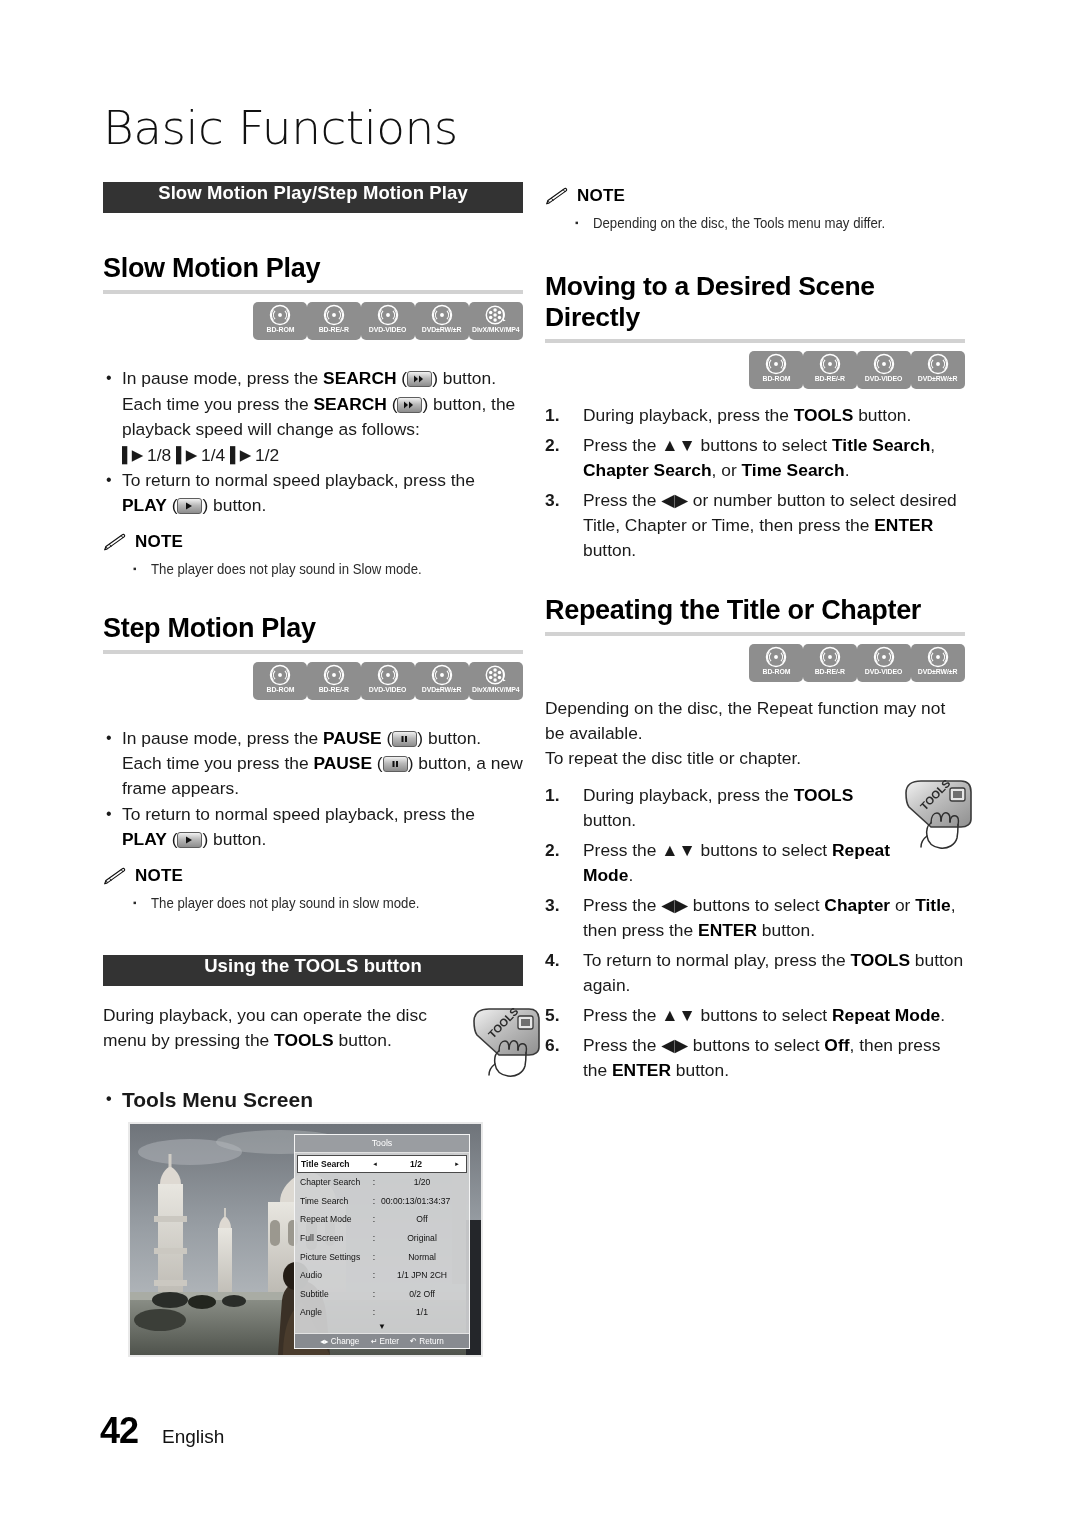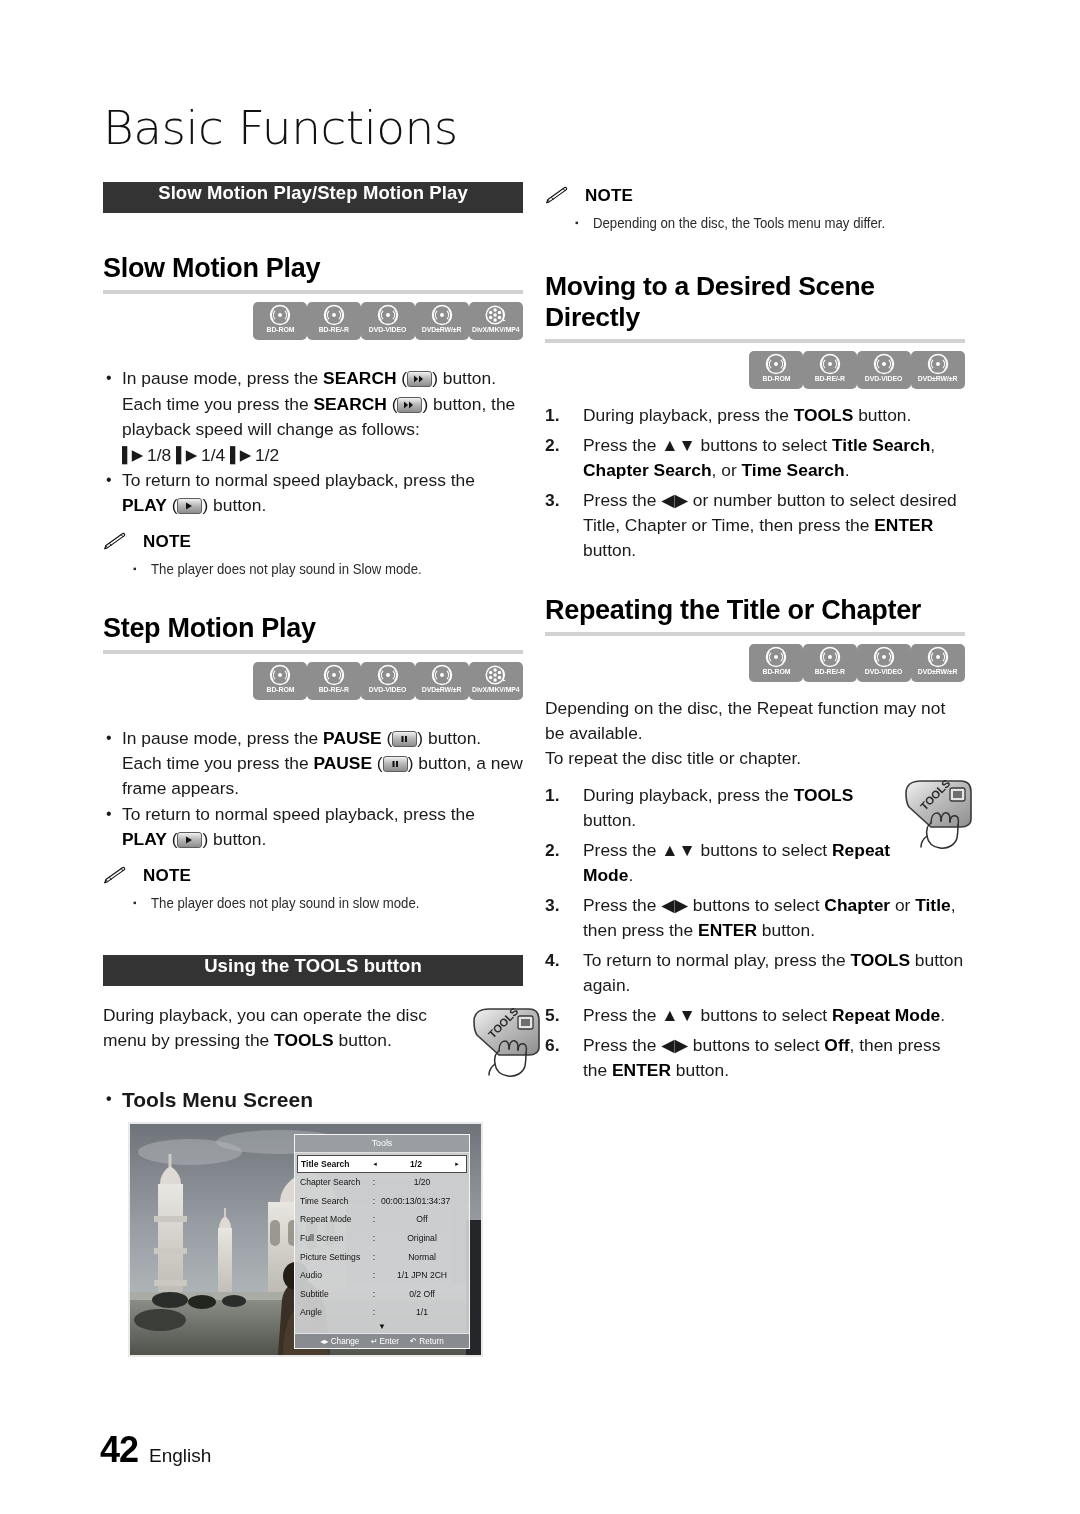--- a/index.html
+++ b/index.html
@@ -119,21 +119,21 @@
   }
   ol.num > li .n{
     position:absolute;left:0;top:0;
     font-weight:bold;
     font-size:17.4px;
   }
 
   
   .note{margin-top:14px;}
   .note-hd{
-    display:flex;gap:16px;
+    display:flex;align-items:center;gap:8px;
     font-size:17px;font-weight:bold;letter-spacing:0.2px;
   }
   .note-hd svg{display:block;}
   .note-body{
     font-size:14.2px;
     line-height:20px;
     color:#2b2b2b;
     margin-top:7px;
     padding-left:48px;
     position:relative;
@@ -230,22 +230,22 @@
     display:flex;align-items:center;justify-content:center;
     gap:11px;
     font-size:8.2px;
     border-top:1px solid #e3e3e3;
     box-sizing:border-box;
   }
 
   
   .footer{
     position:absolute;
-    left:100px;bottom:43px;
-    display:flex;align-items:baseline;gap:11px;
+    left:100px;bottom:62px;
+    display:flex;align-items:baseline;gap:24px;
   }
   .footer .pn{font-size:36px;font-weight:bold;letter-spacing:-1px;}
   .footer .lang{font-size:19px;color:#111;}
 </style>
 </head>
 <body>
 
 <svg width="0" height="0" style="position:absolute" aria-hidden="true">
   <defs>
     <symbol id="sym-disc" viewBox="0 0 24 24">

